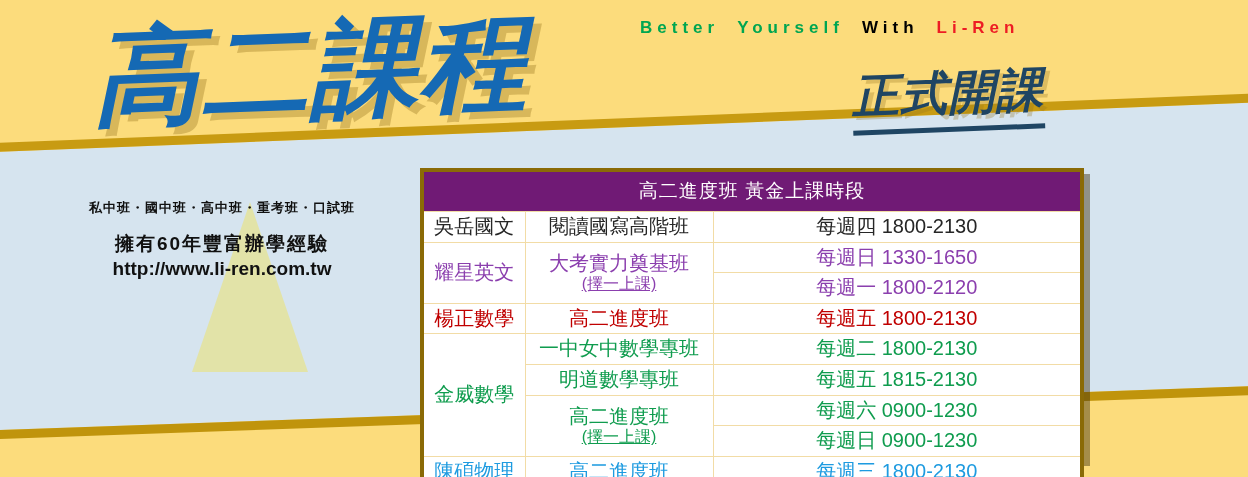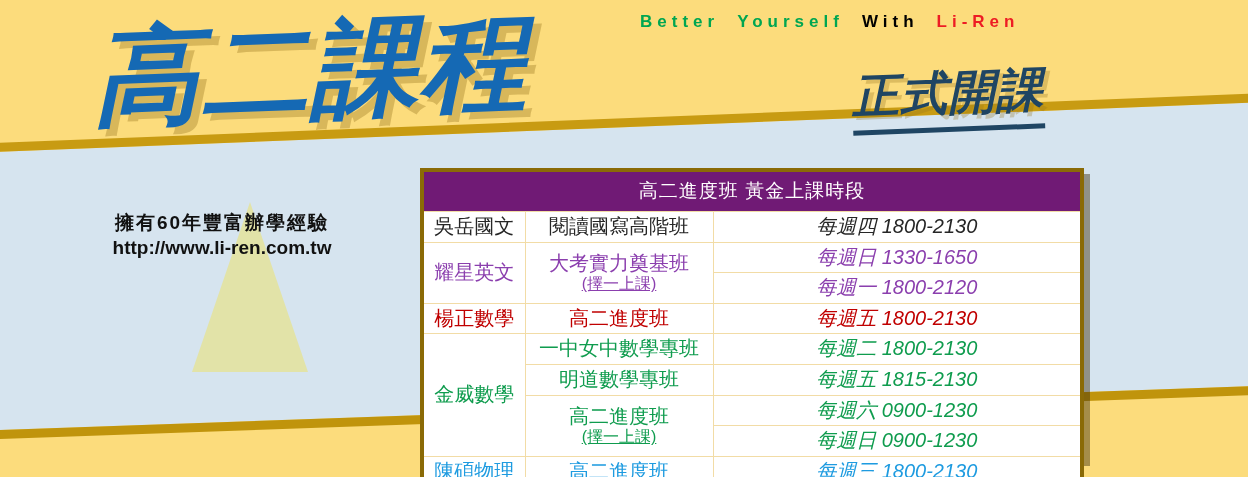--- a/index.html
+++ b/index.html
@@ -30,21 +30,21 @@
     transform:rotate(-2.0deg);
     transform-origin:0 0;
     z-index:1;
   }
   .band-bottom-flat{
     position:absolute;left:0;right:0;bottom:0;height:22px;background:#fcdc7c;z-index:1;
   }
 
   
   .tagline{
-    position:absolute;top:12px;left:640px;z-index:6;
+    position:absolute;top:18px;left:640px;z-index:6;
     font-size:17px;font-weight:bold;letter-spacing:5px;
     white-space:nowrap;
     text-align:center;
   }
   .tagline .w1{color:#00a651;}
   .tagline .w2{color:#00a651;}
   .tagline .w3{color:#000000;}
   .tagline .w4{color:#ed1c24;}
   .tagline span{margin-right:18px;}
   .tagline span:last-child{margin-right:0;}
@@ -143,21 +143,21 @@
   table.sched td{
     border-top:1px solid #f2dca6;
     border-right:1px solid #f2dca6;
     font-size:20px;
     text-align:center;
     padding:3px 8px;
     vertical-align:middle;
     line-height:1.18;
     background:#fff;
   }
-  table.sched td:last-child{border-right:none;font-style:italic;}
+  table.sched td:last-child{border-right:none;}
   .teacher{font-weight:normal;}
   .sub{display:block;font-size:16px;line-height:1.15;text-decoration:underline;}
 
   
   .c-black{color:#262626;}
   .c-purple{color:#8b3fae;}
   .c-red{color:#c00000;}
   .c-green{color:#0f9c4e;}
   .c-blue{color:#1e9be0;}
 </style>
@@ -172,20 +172,21 @@
 
   <div class="tagline">
     <span class="w1">Better</span><span class="w2">Yourself</span><span class="w3">With</span><span class="w4">Li-Ren</span>
   </div>
 
   <div class="headline">高二課程</div>
   <div class="subhead">正式開課</div>
 
   <div class="logo-wrap">
     <div class="logo-tri"></div>
+    <div class="logo-classes">私中班・國中班・高中班・重考班・口試班</div>
     <div class="logo-exp">擁有60年豐富辦學經驗</div>
     <div class="logo-url">http://www.li-ren.com.tw</div>
   </div>
 
   <div class="table-shadow"></div>
   <div class="table-box">
     <table class="sched">
       <colgroup>
           <col class="c1">
           <col class="c2">

